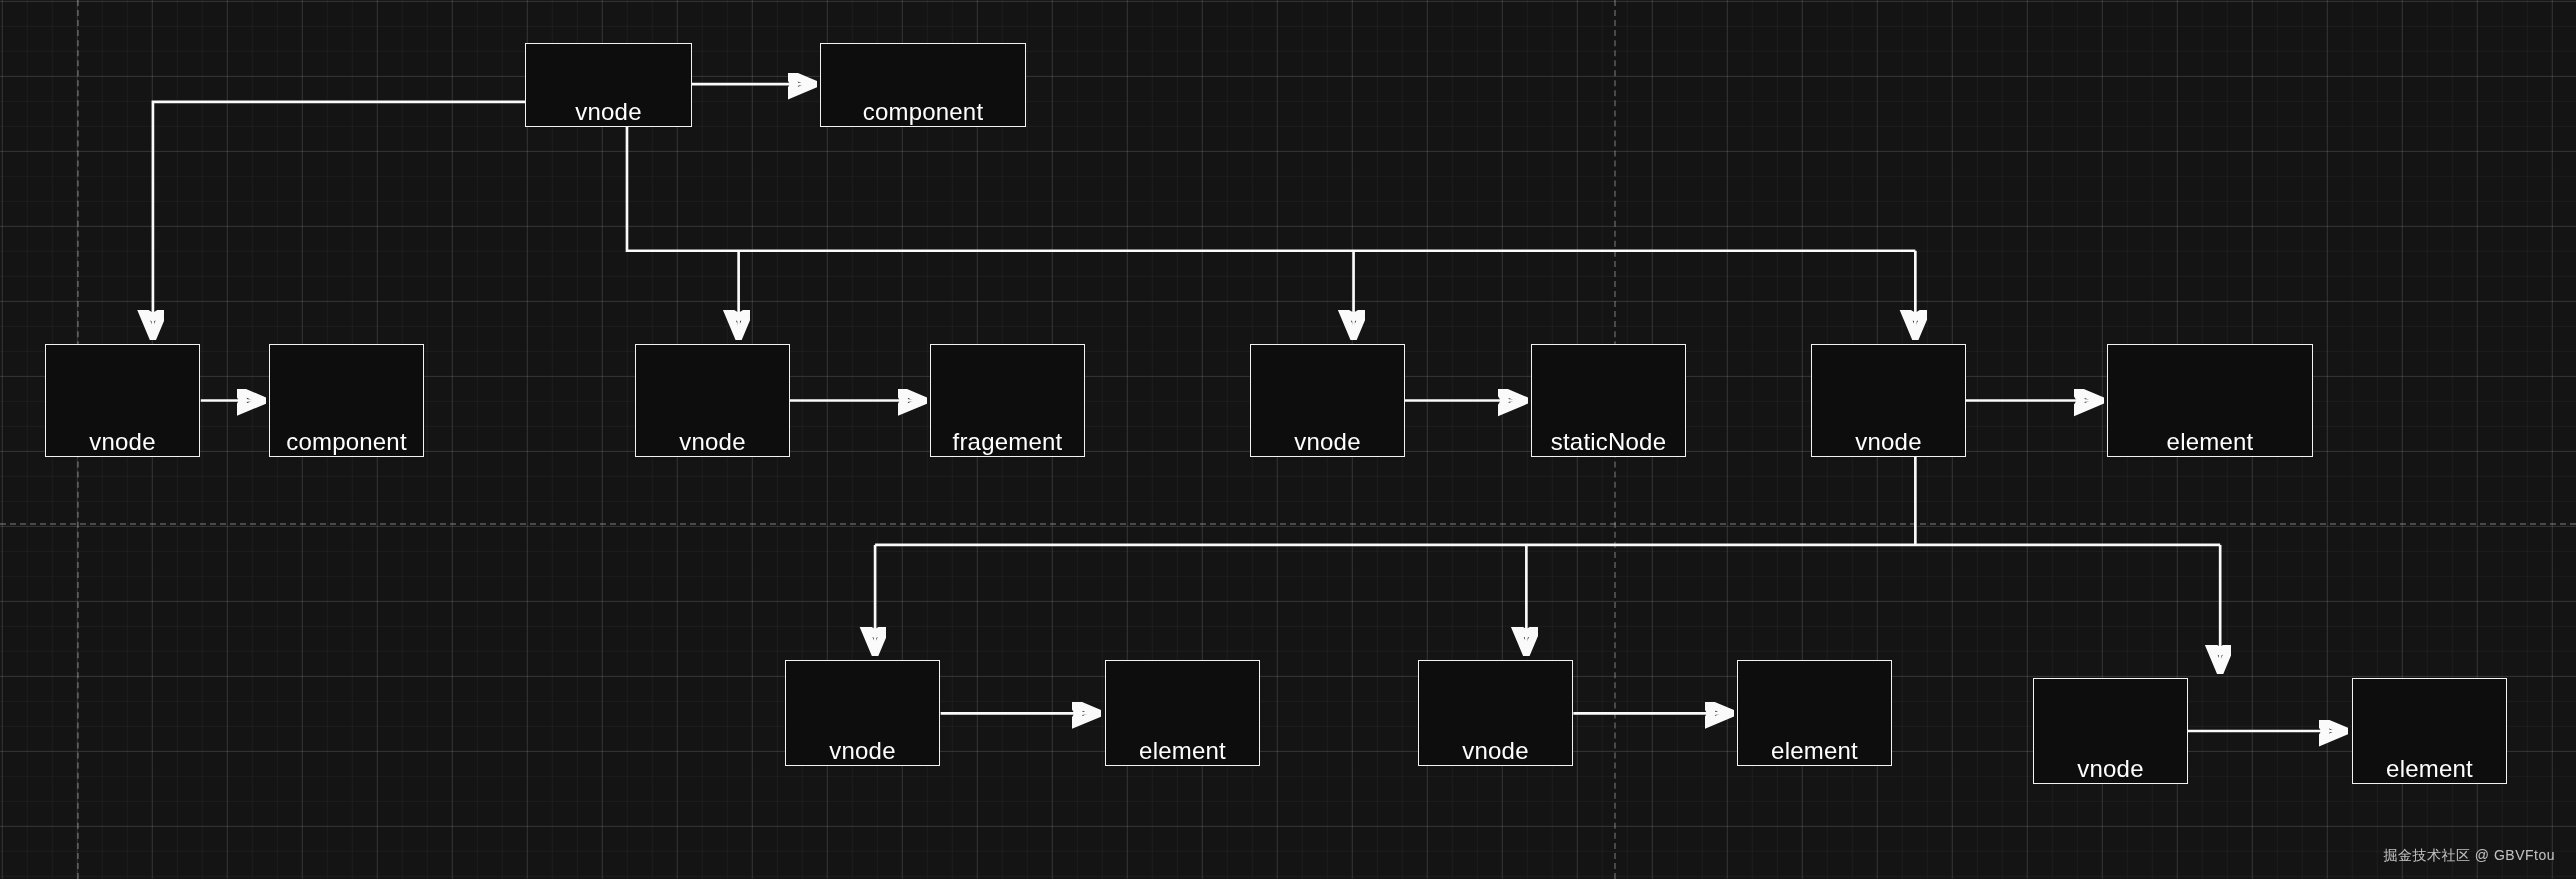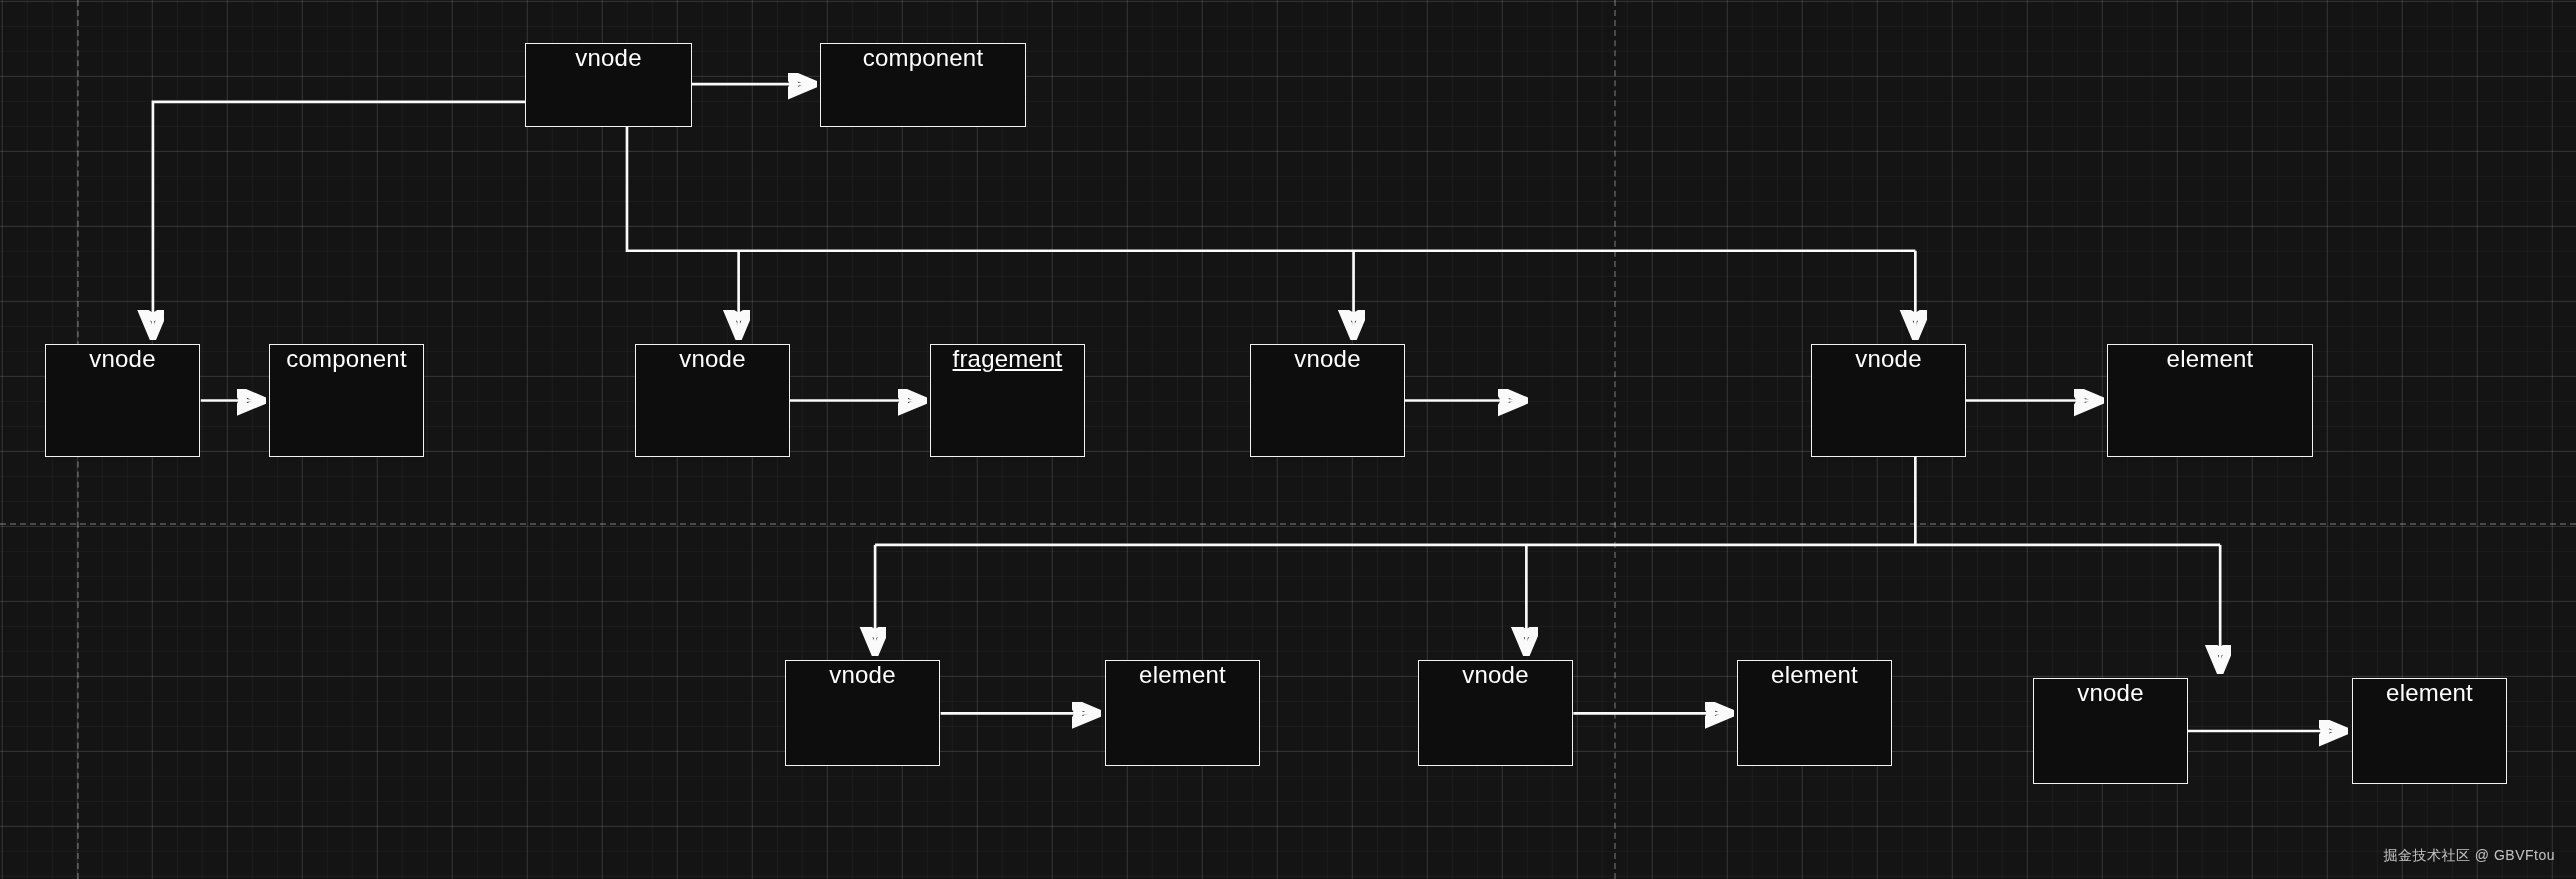--- a/index.html
+++ b/index.html
@@ -53,21 +53,21 @@
     border-top: 2.7px dashed rgba(200,200,200,0.30);
   }
 
   
   .node {
     position: absolute;
     box-sizing: border-box;
     background: #0d0d0d;
     border: 1.8px solid #f2f2f2;
     display: flex;
-    align-items: flex-start;
+    align-items: flex-end;
     justify-content: center;
     color: #ffffff;
     font-size: 24px;
     letter-spacing: 0.2px;
     white-space: nowrap;
   }
   .node-label {
     pointer-events: none;
   }
 
@@ -148,25 +148,28 @@
 
   <div class="node" style="left:45px;top:344px;width:155px;height:113px;">
     <span class="node-label">vnode</span>
   </div>
   <div class="node" style="left:269px;top:344px;width:155px;height:113px;">
     <span class="node-label">component</span>
   </div>
   <div class="node" style="left:635px;top:344px;width:155px;height:113px;">
     <span class="node-label">vnode</span>
   </div>
-  <div class="node" style="left:930px;top:344px;width:155px;height:113px;text-decoration:underline;">
+  <div class="node" style="left:930px;top:344px;width:155px;height:113px;">
     <span class="node-label">fragement</span>
   </div>
   <div class="node" style="left:1250px;top:344px;width:155px;height:113px;">
     <span class="node-label">vnode</span>
+  </div>
+  <div class="node" style="left:1531px;top:344px;width:155px;height:113px;">
+    <span class="node-label">staticNode</span>
   </div>
   <div class="node" style="left:1811px;top:344px;width:155px;height:113px;">
     <span class="node-label">vnode</span>
   </div>
   <div class="node" style="left:2107px;top:344px;width:206px;height:113px;">
     <span class="node-label">element</span>
   </div>
 
   <div class="node" style="left:785px;top:660px;width:155px;height:106px;">
     <span class="node-label">vnode</span>

